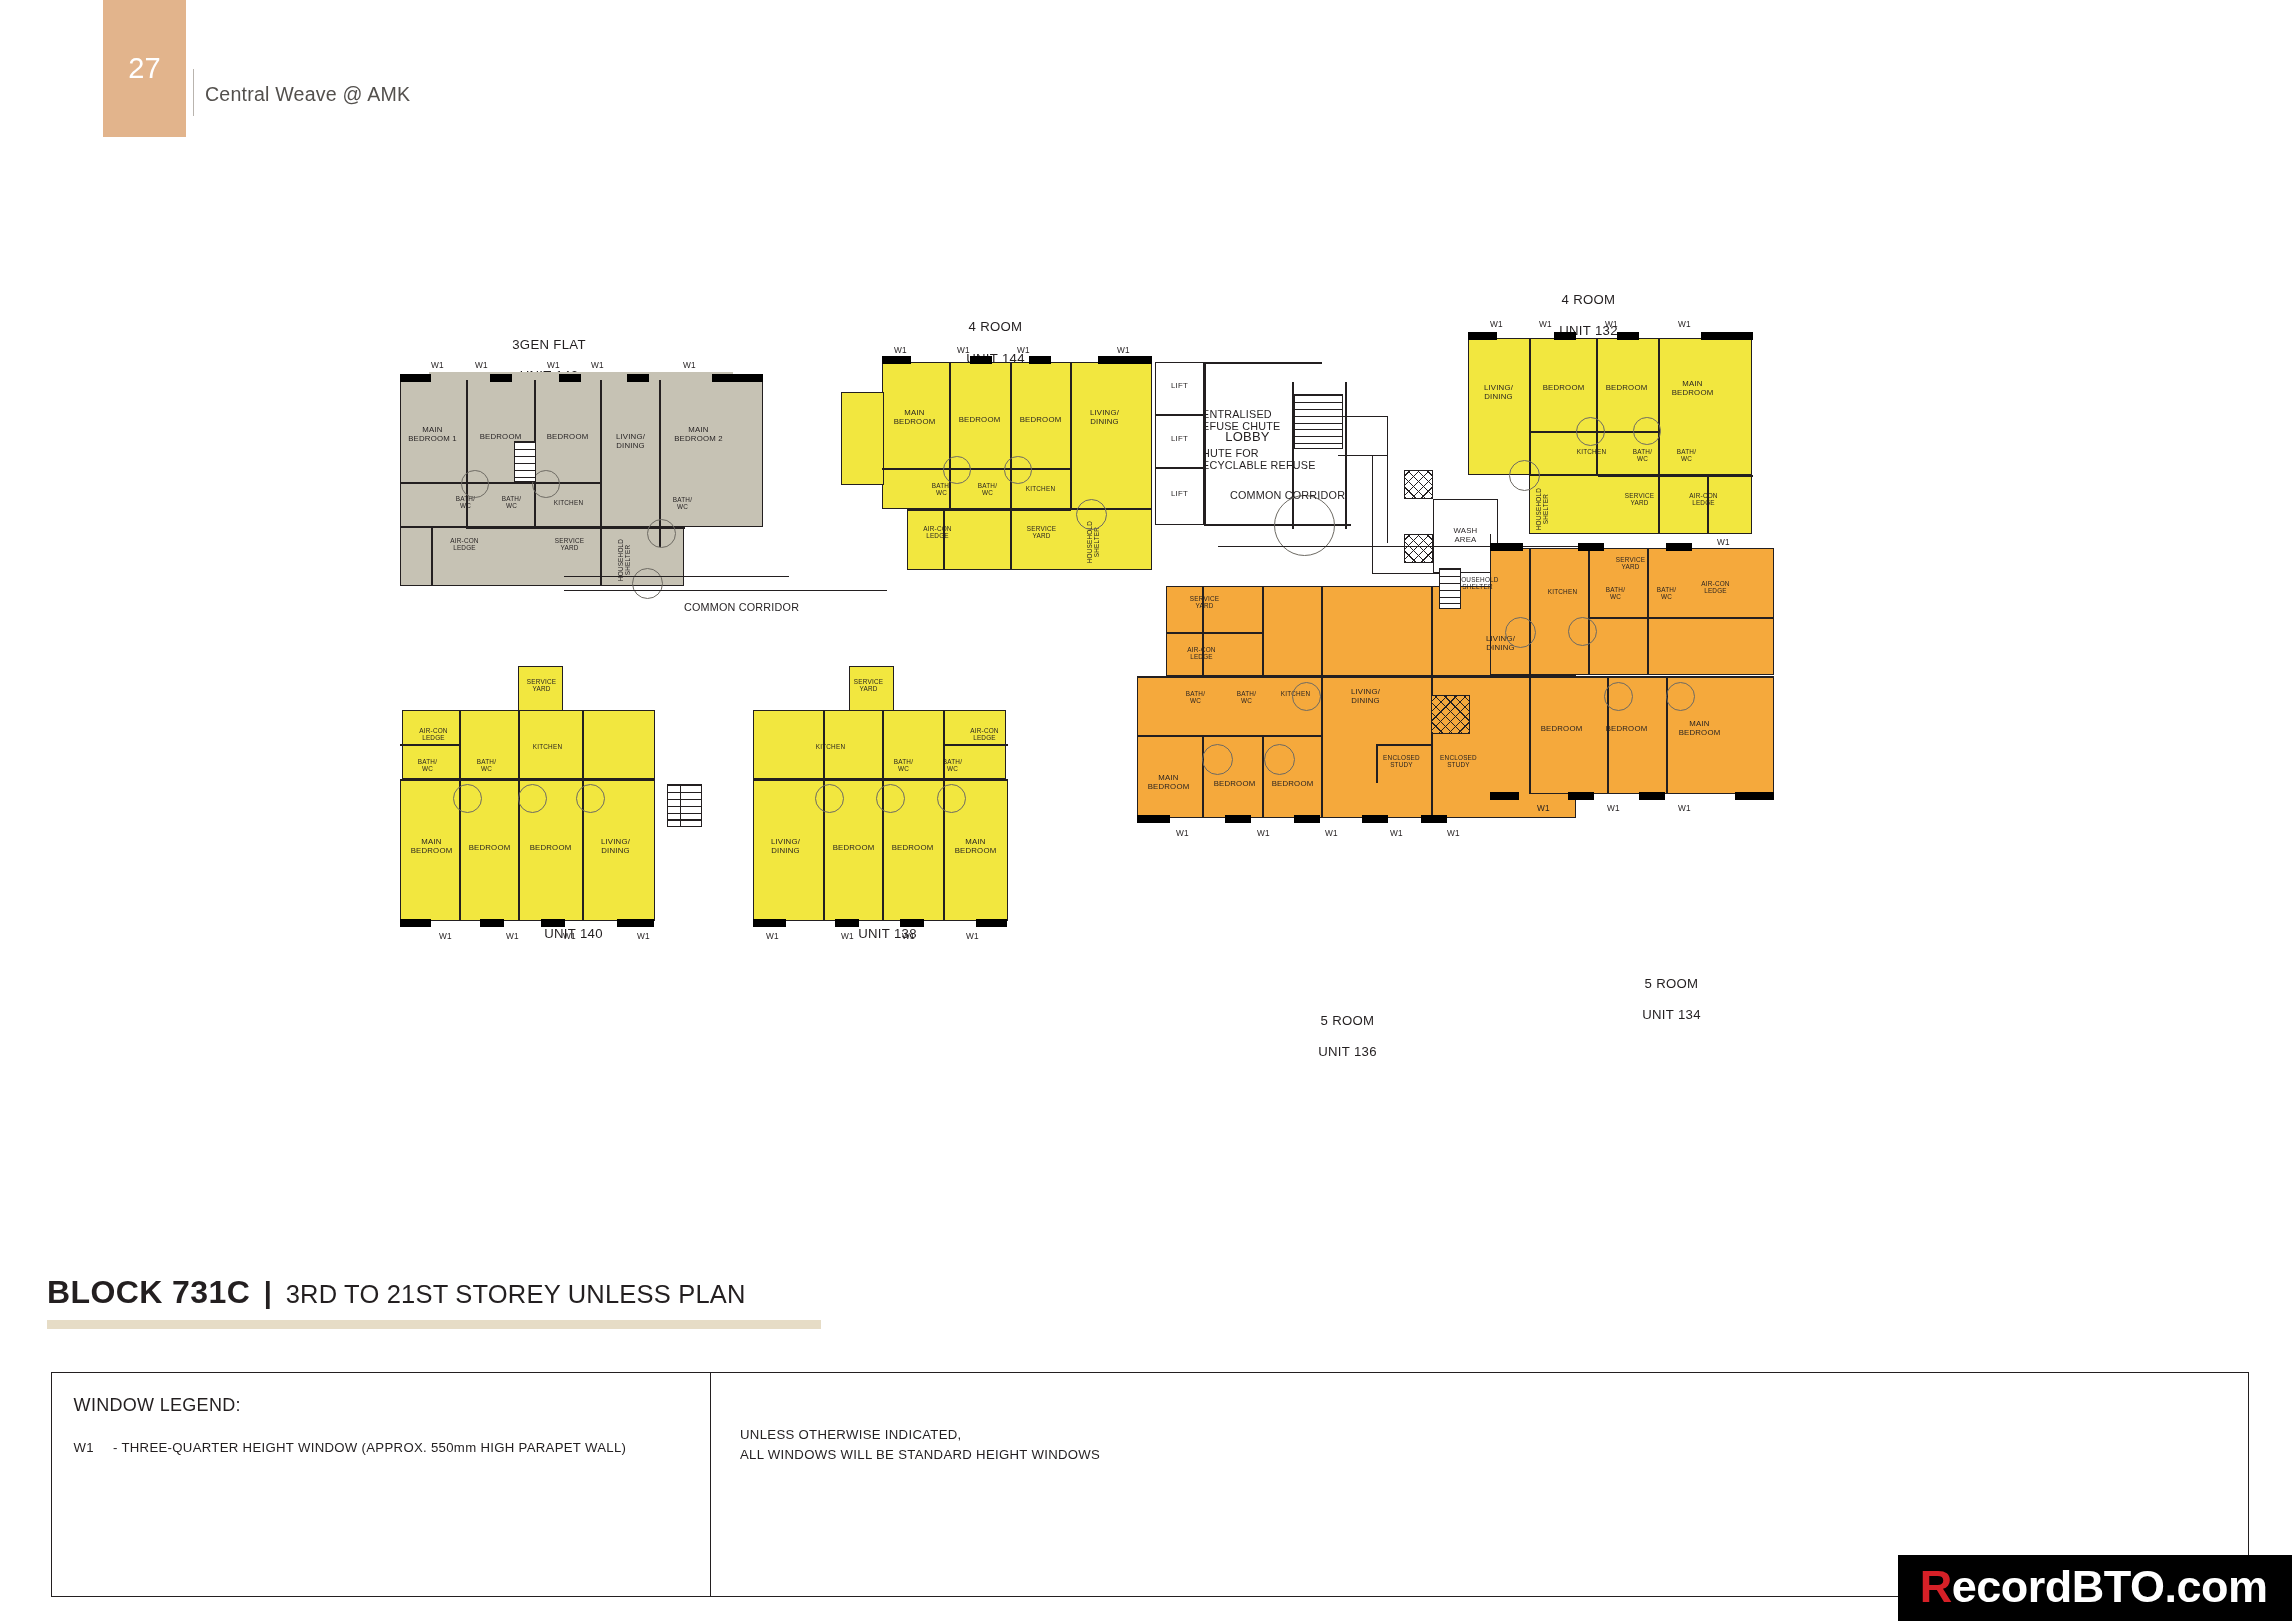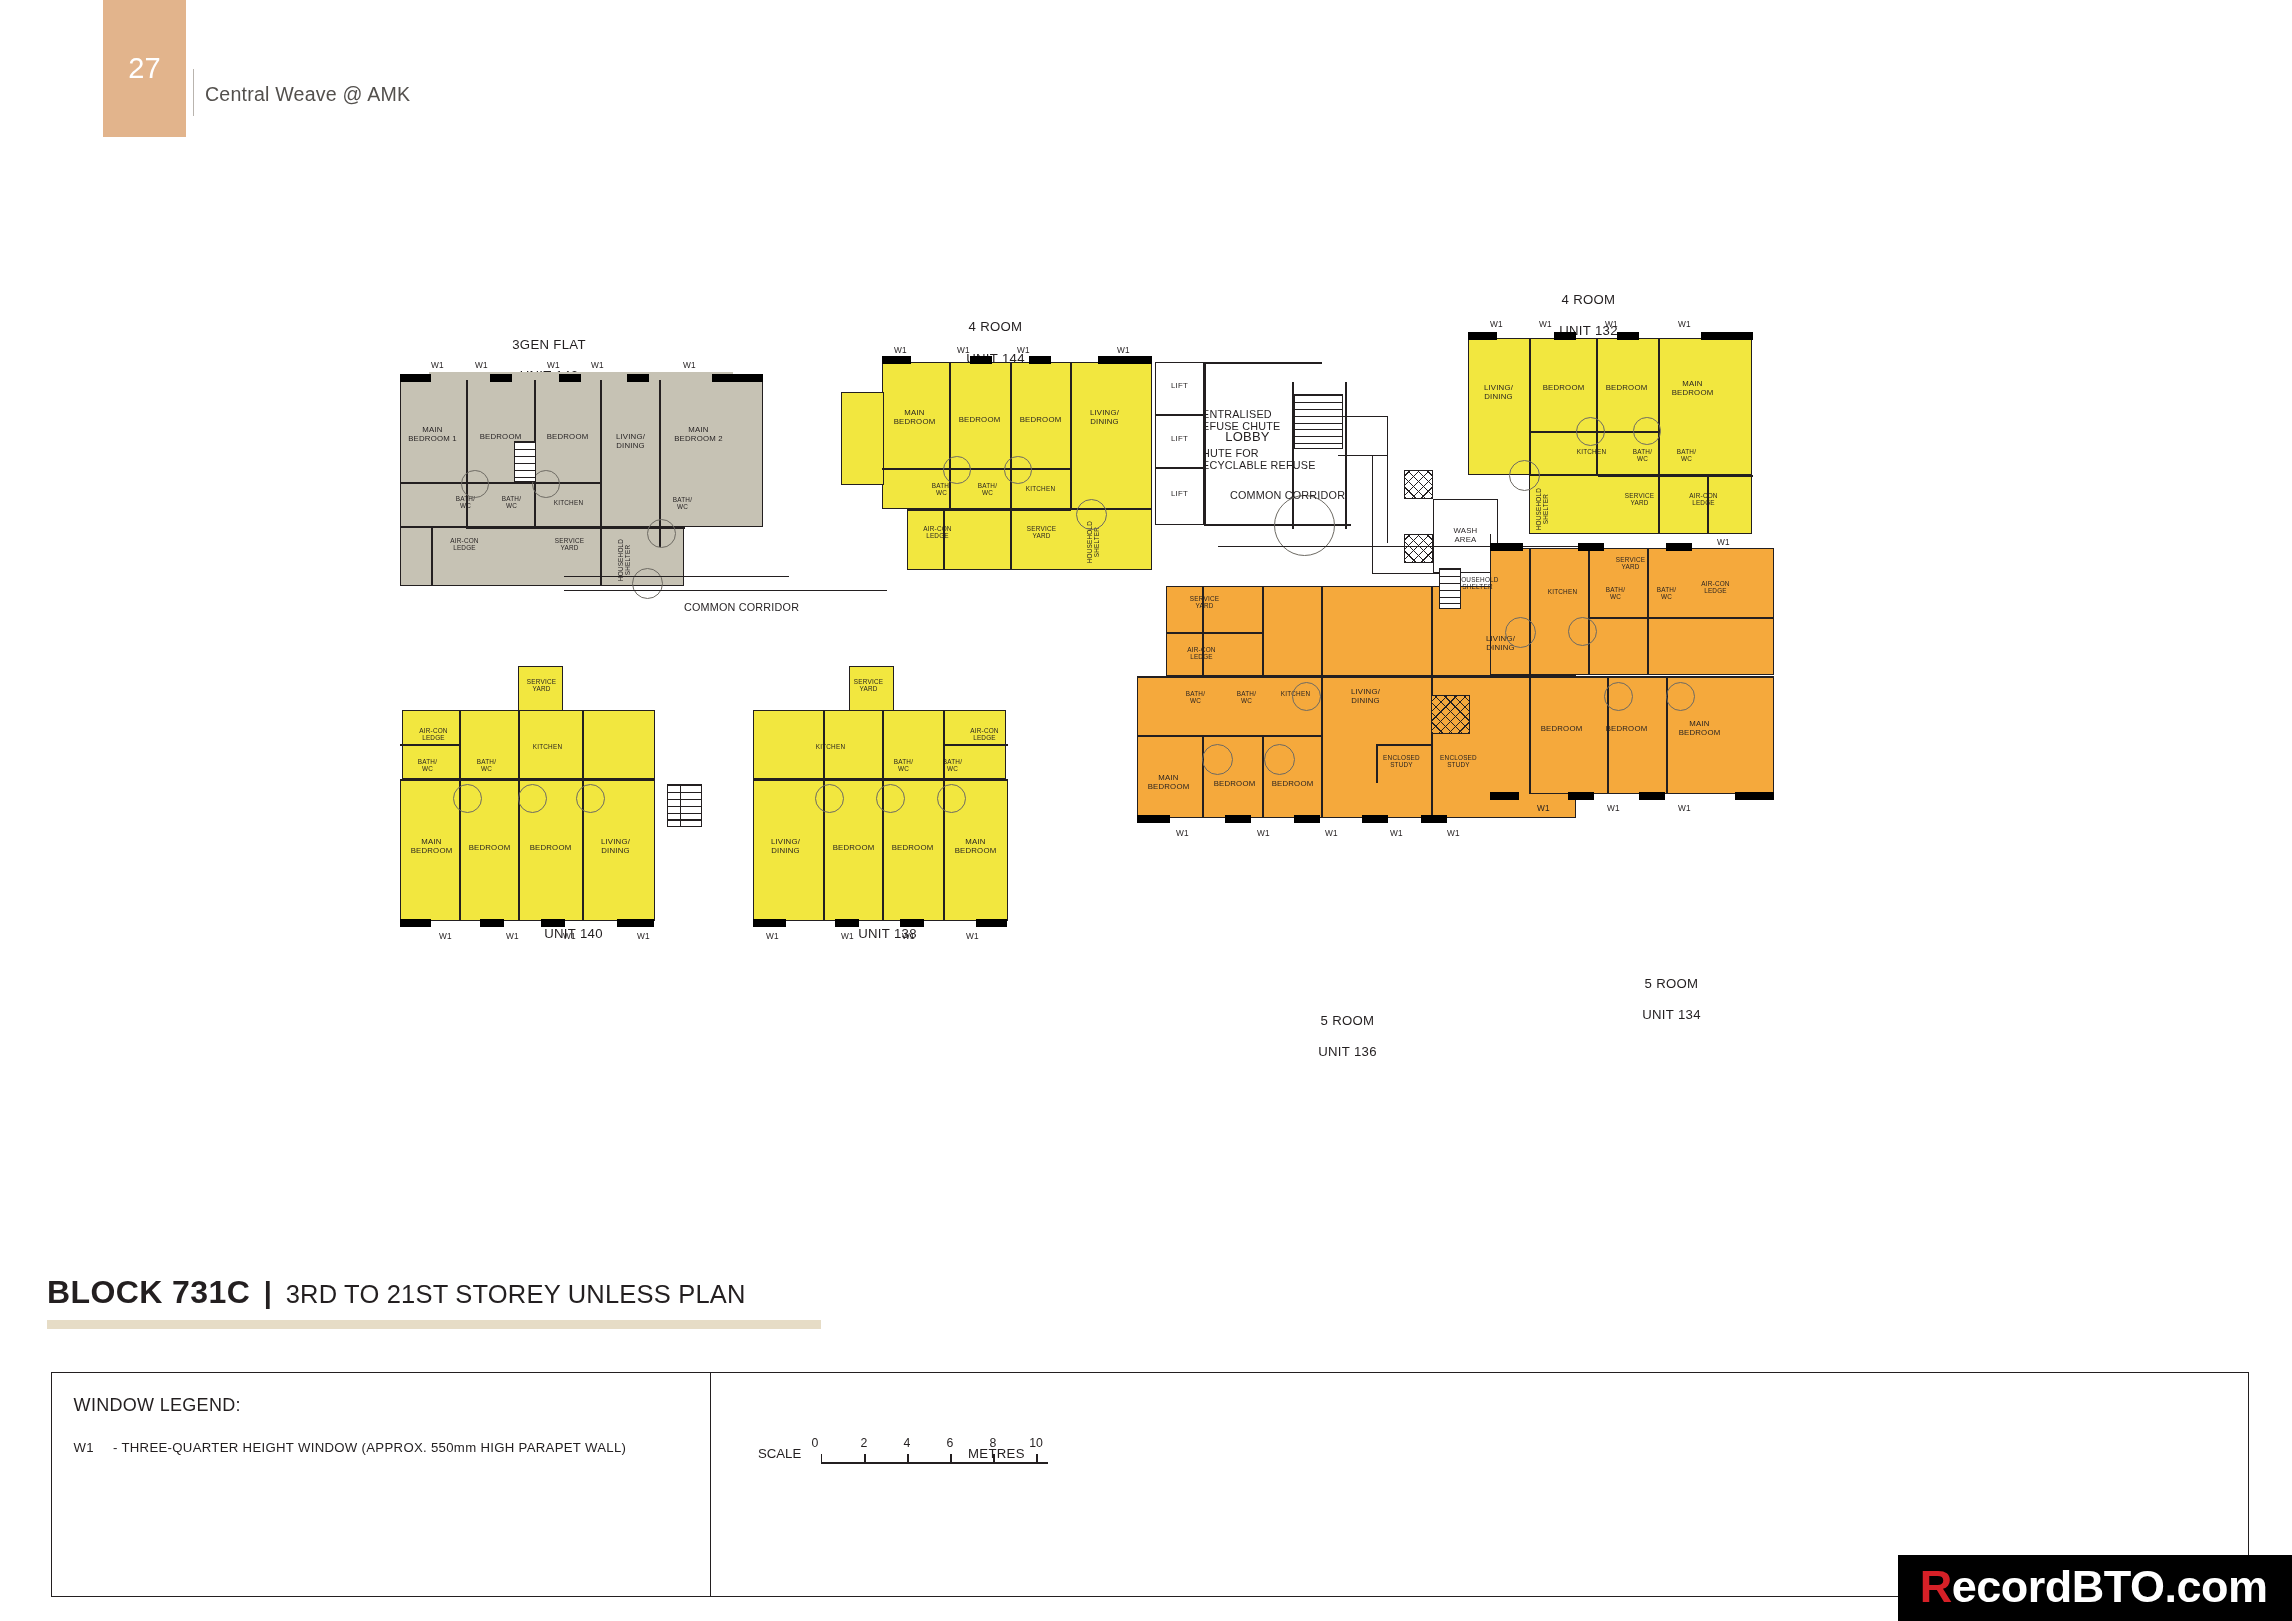--- a/index.html
+++ b/index.html
@@ -459,37 +459,22 @@
   <span id="title-sub">3RD TO 21ST STOREY UNLESS PLAN</span>
 </div>
 <div id="title-underline"></div>
 
 <div id="legend">
   <div class="lcell" id="lc1">
     <div id="legend-title">WINDOW LEGEND:</div>
     <div id="legend-w1">W1</div>
     <div id="legend-w1-text">- THREE-QUARTER HEIGHT WINDOW (APPROX. 550mm HIGH PARAPET WALL)</div>
   </div>
-  <div class="lcell" id="lc3">
-    <div id="scale-label">SCALE</div>
-    <div id="scale-wrap">
-      <div id="scale-bar"></div>
-      <div class="tick" style="left:11.8px;"></div>
-      <div class="tick" style="left:55px;"></div>
-      <div class="tick" style="left:98px;"></div>
-      <div class="tick" style="left:141px;"></div>
-      <div class="tick" style="left:184px;"></div>
-      <div class="tick" style="left:227px;"></div>
-      <div class="tick-num" style="left:5.9px;">0</div>
-      <div class="tick-num" style="left:55px;">2</div>
-      <div class="tick-num" style="left:98px;">4</div>
-      <div class="tick-num" style="left:141px;">6</div>
-      <div class="tick-num" style="left:184px;">8</div>
-      <div class="tick-num" style="left:227px;">10</div>
-    </div>
-    <div id="metres">METRES</div>
+  <div class="lcell" id="lc2">
+    <div id="note2a">UNLESS OTHERWISE INDICATED,</div>
+    <div id="note2b">ALL WINDOWS WILL BE STANDARD HEIGHT WINDOWS</div>
   </div>
 </div>
 
 <div id="watermark">
   <span id="wm-text"><span class="r">R</span><span>ecordBTO.com</span></span>
 </div>
 
 
 </body></html>

